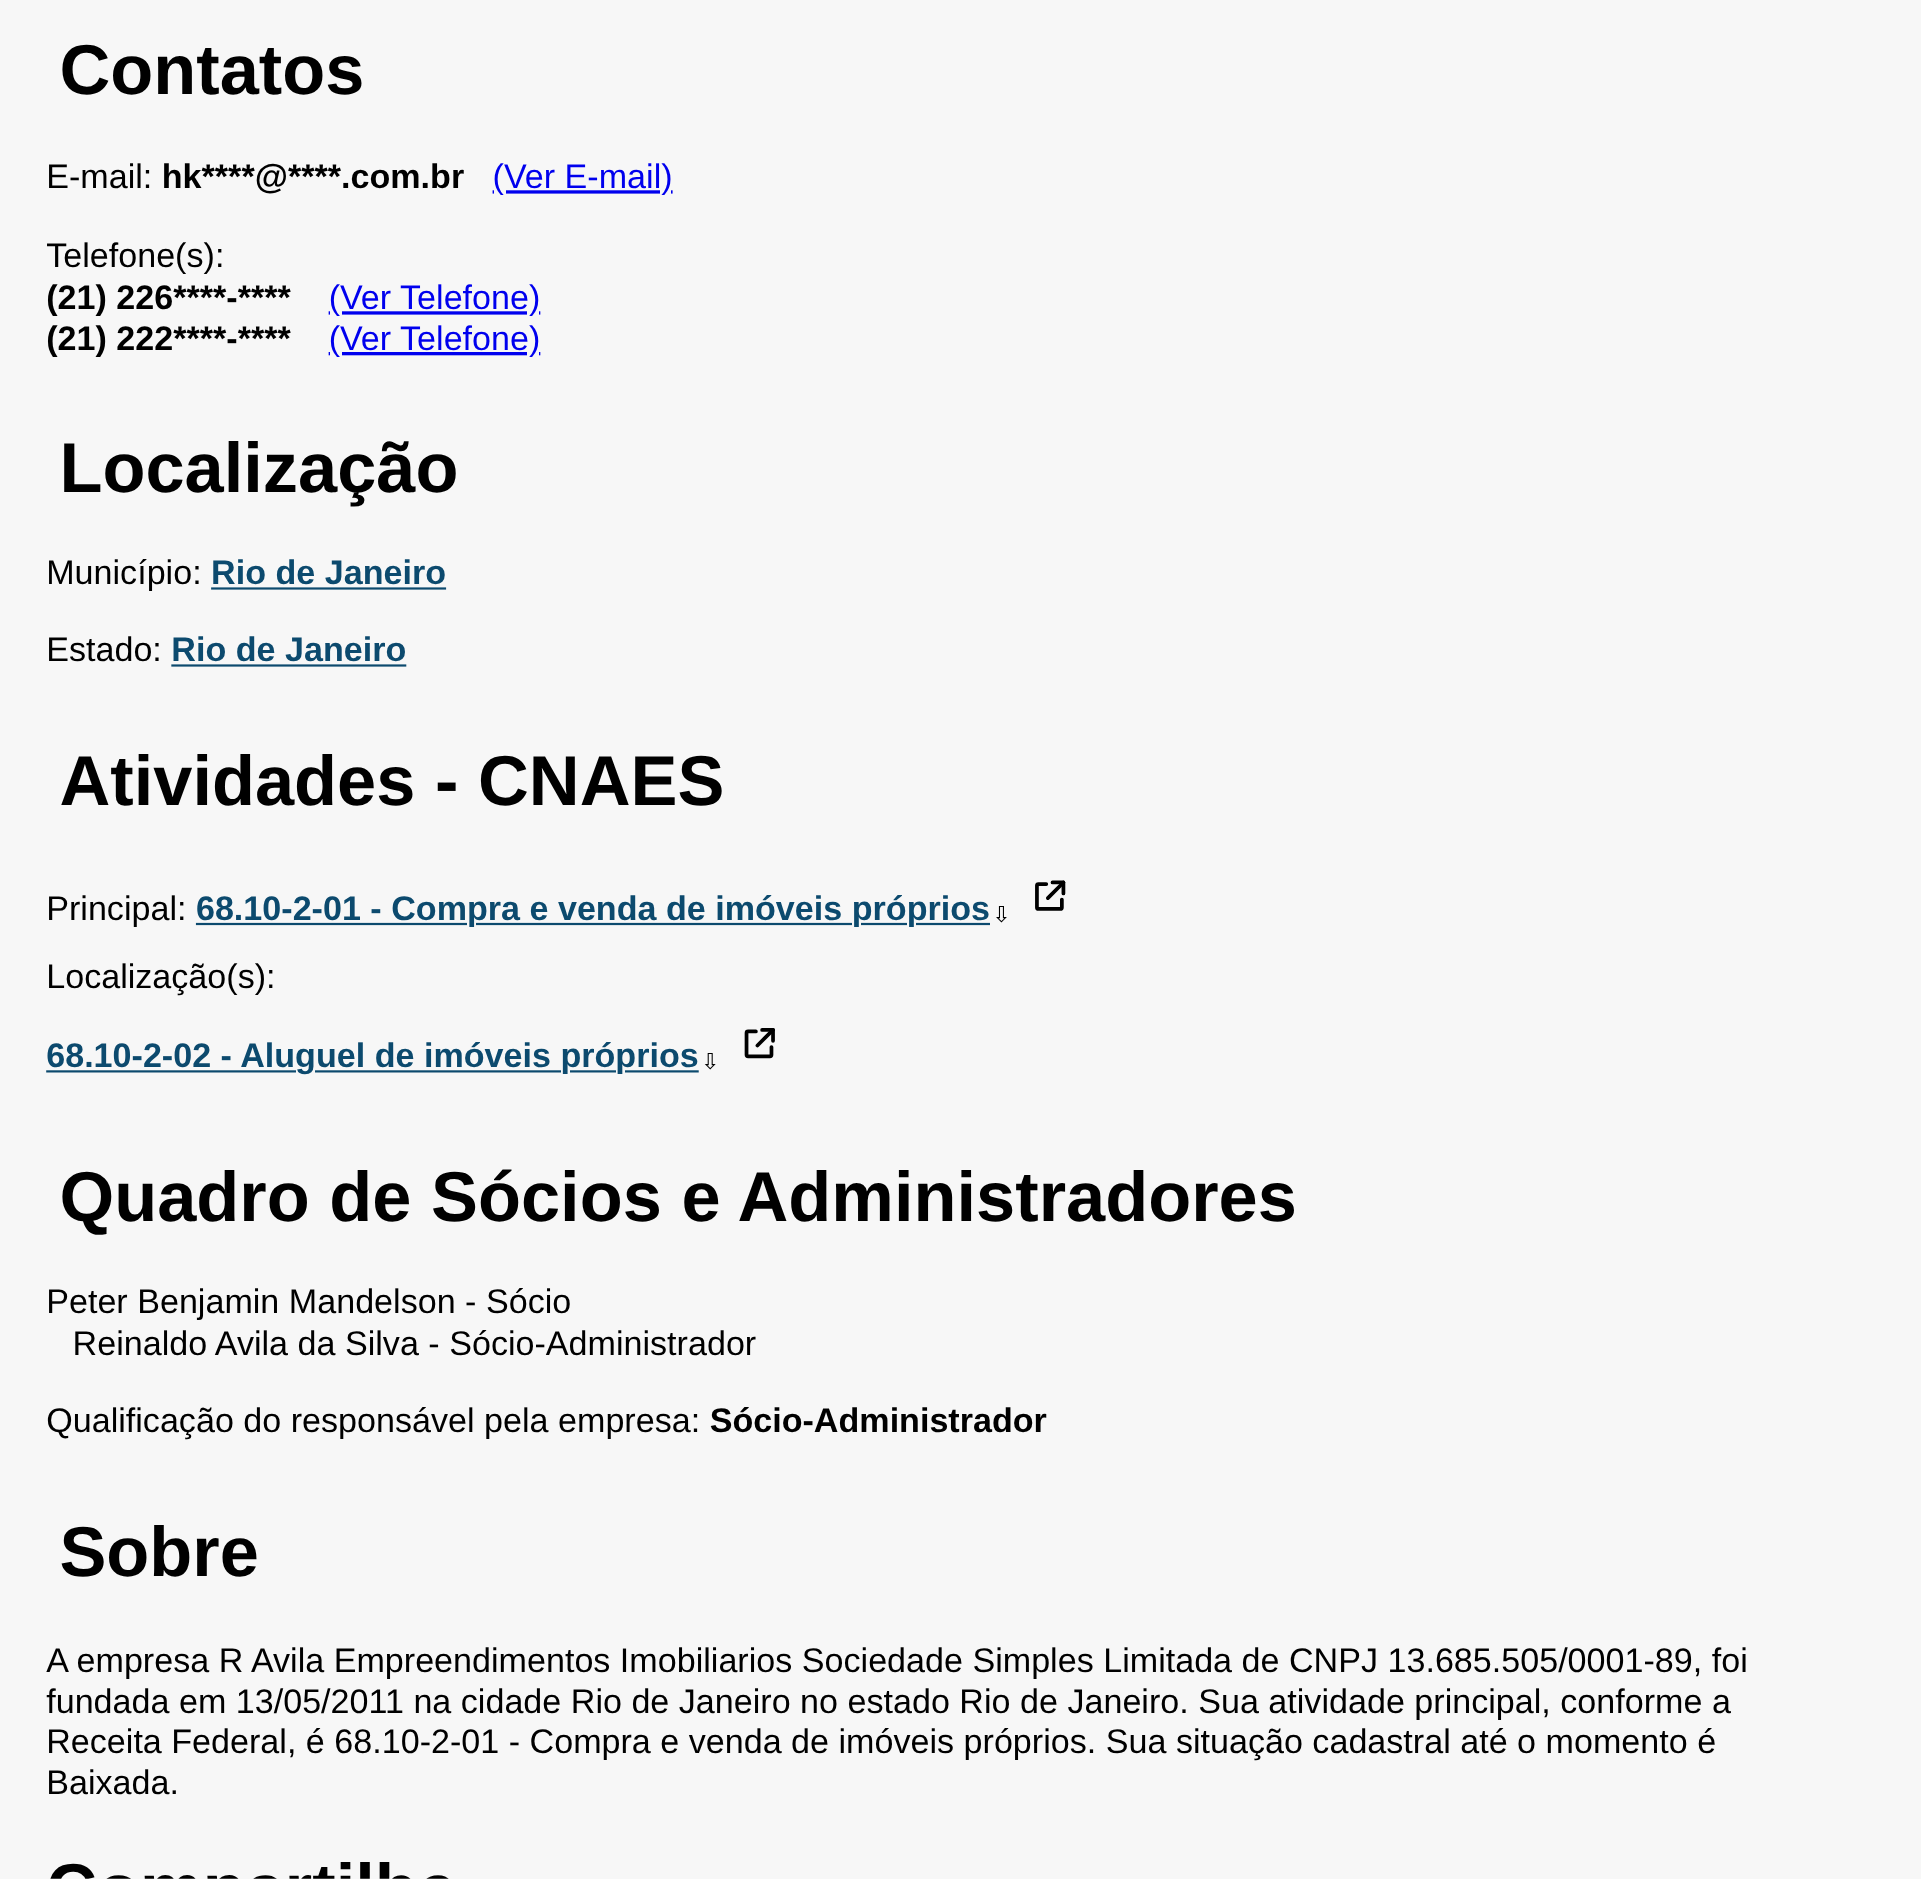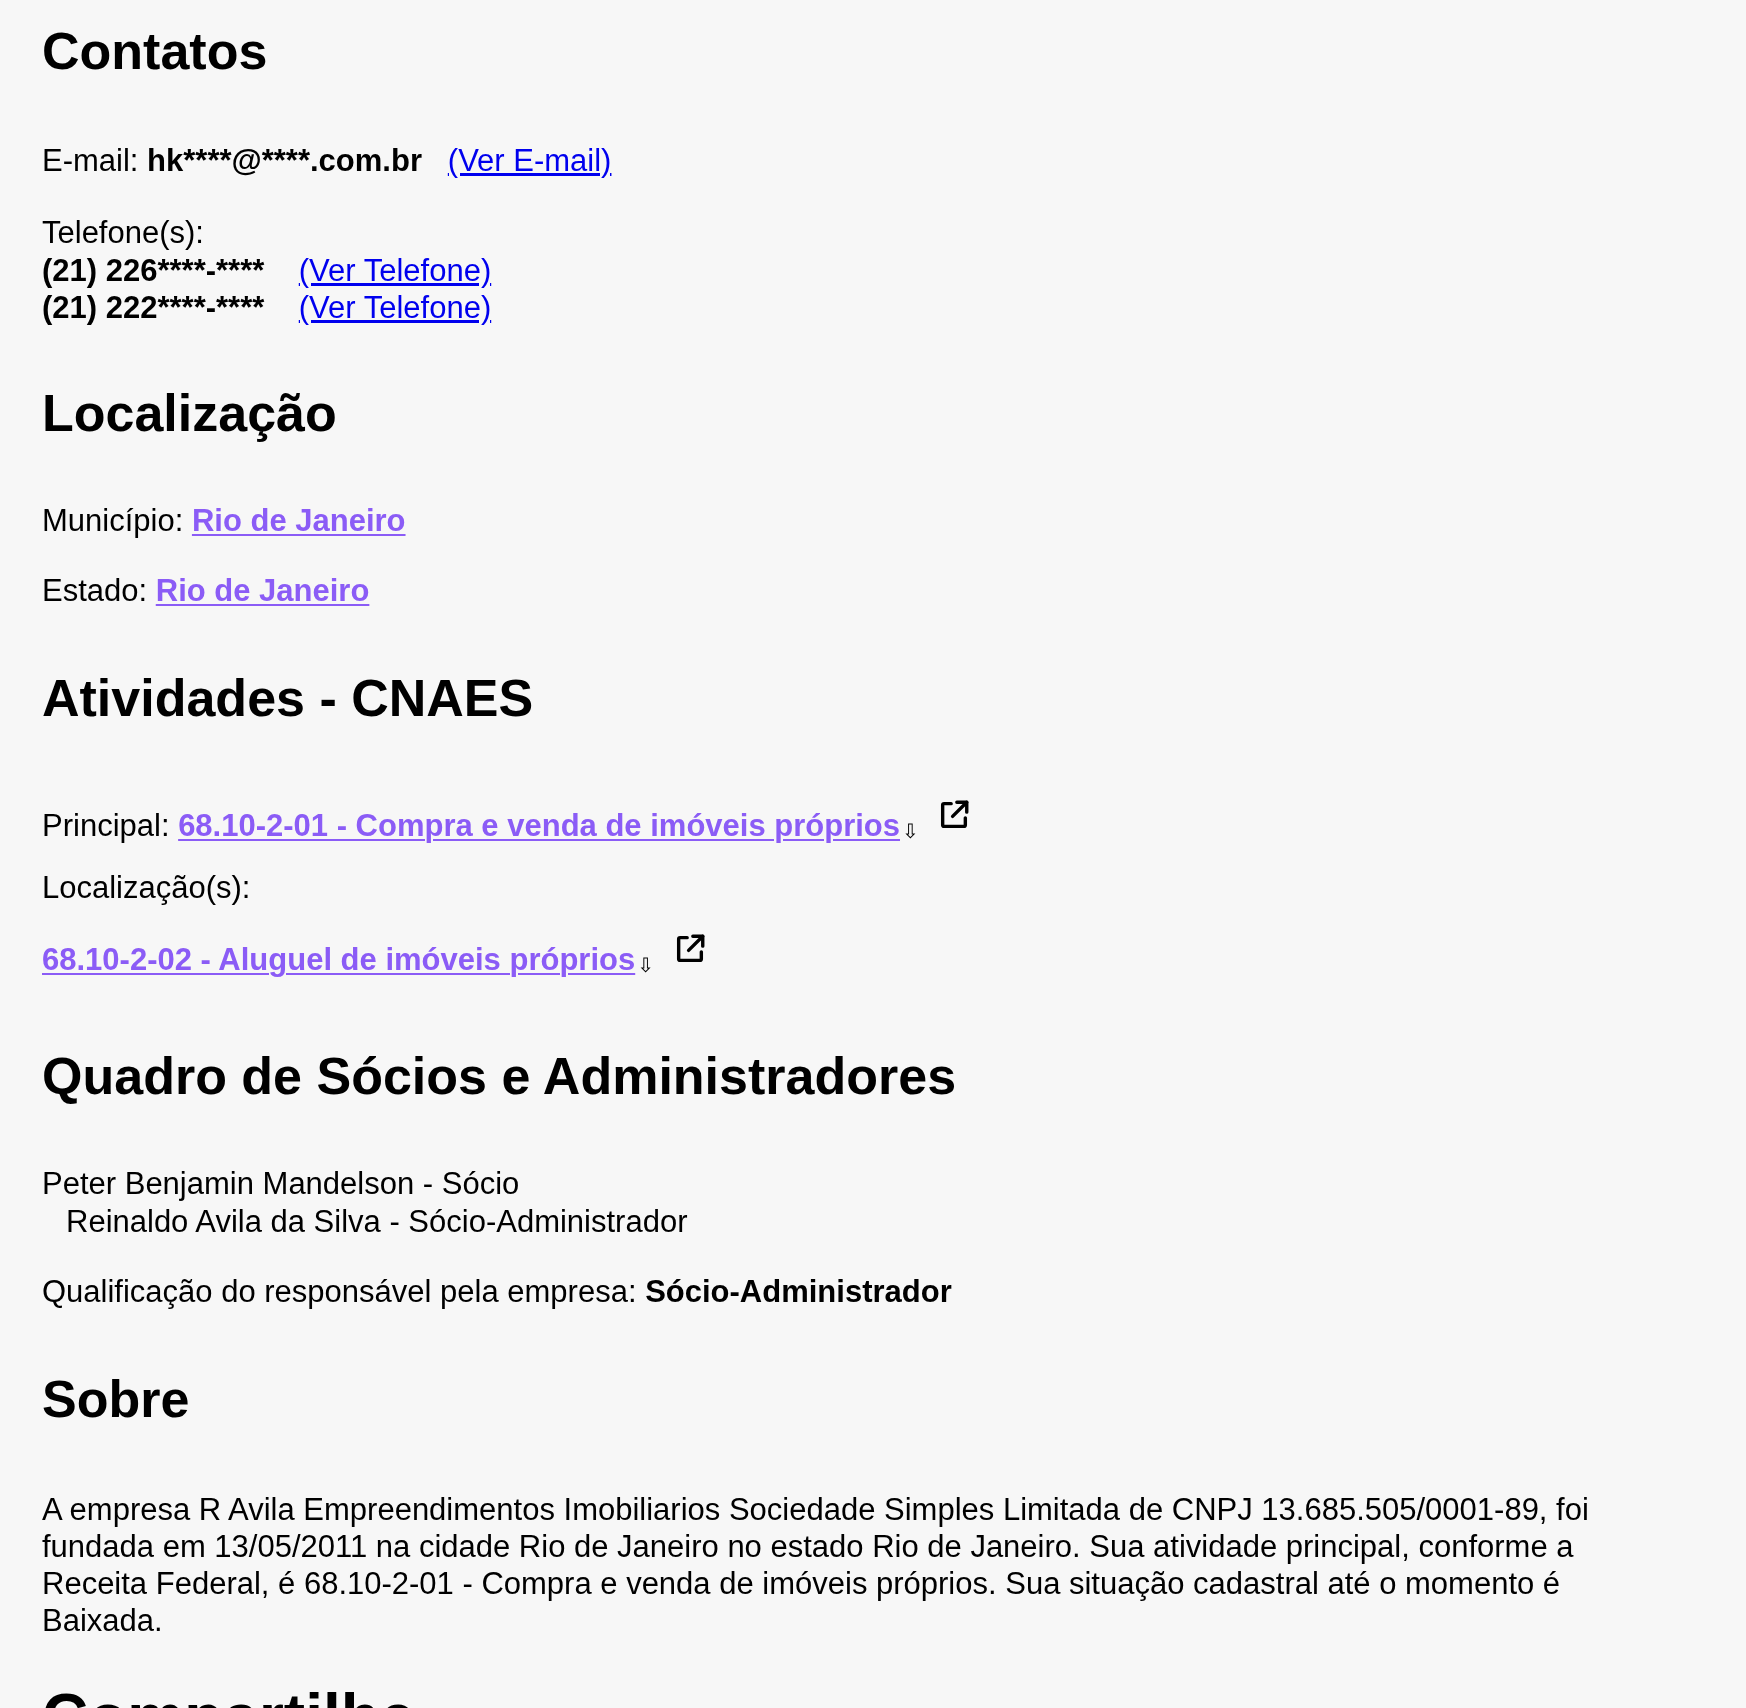--- a/index.html
+++ b/index.html
@@ -10,31 +10,31 @@
     background: #f7f7f7;
     color: #000;
     font-family: "Liberation Sans", sans-serif;
     font-size: 31px;
     line-height: 37px;
   }
   .page { position: relative; padding-left: 42px; padding-right: 42px; }
   h2 {
     font-family: "Liberation Sans", sans-serif;
     font-weight: bold;
-    font-size: 52px;
+    font-size: 64px;
     line-height: 74px;
-    margin: 0;
+    margin: 12px;
     position: absolute;
     left: 42px;
     letter-spacing: 0px;
   }
   .row { position: absolute; left: 42px; white-space: nowrap; }
   .b { font-weight: bold; }
   a.blue { color: #0000ee; text-decoration: underline; }
-  a.dark { color: #8b5cf6; font-weight: bold; text-decoration-thickness: 2px; text-underline-offset: 3px; }
+  a.dark { color: #0c4a6e; font-weight: bold; text-decoration-thickness: 2px; text-underline-offset: 3px; }
   .arrow { font-size: 20px; display: inline-block; margin-left: 2px; vertical-align: -2px; }
   .ext { display: inline-block; width: 34px; height: 34px; margin-left: 10px; vertical-align: 4px; }
   .para { position: absolute; left: 42px; width: 1620px; white-space: normal; line-height: 37px; }
   .cut { position: absolute; left: 42px; top: 1680px; font-weight: bold; font-size: 64px; line-height: 74px; }
 </style>
 </head>
 <body>
 
 <div class="page">
 

